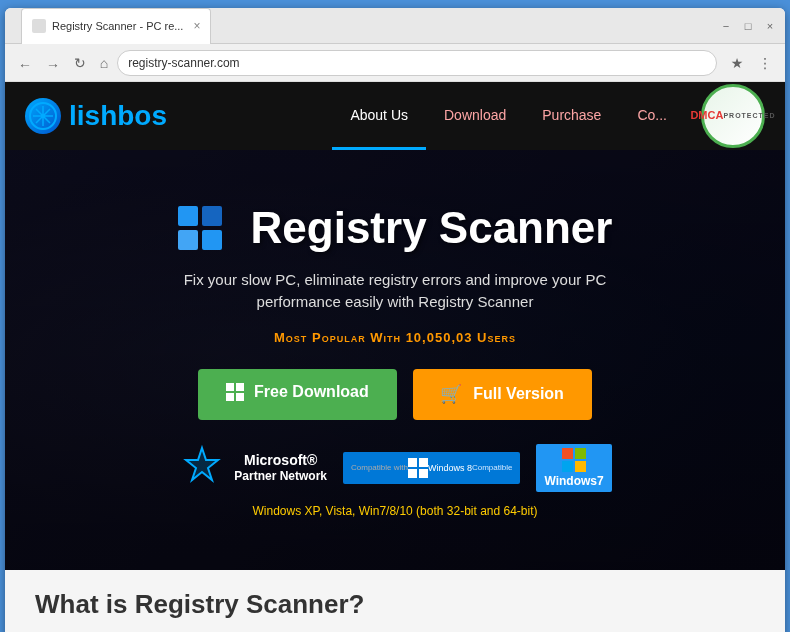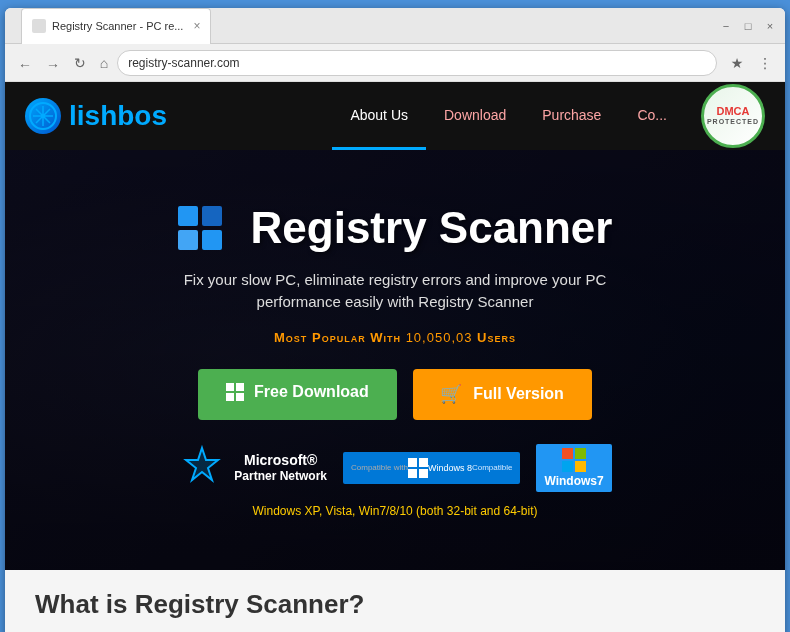--- a/index.html
+++ b/index.html
@@ -203,21 +203,21 @@
     }
 
     .dmca-badge {
       margin-left: 16px;
       width: 64px;
       height: 64px;
       background: linear-gradient(135deg, #e8f5e9, #fff);
       border-radius: 50%;
       border: 3px solid #4caf50;
       display: flex;
-      flex-direction: column;
+      flex-direction: row;
       align-items: center;
       justify-content: center;
       font-size: 8px;
       font-weight: bold;
       color: #e53935;
       text-align: right;
       line-height: 1.2;
     }
 
     .dmca-badge .dmca-text {
@@ -504,21 +504,21 @@
             <div class="registry-icon-square" style="background:#1565c0;"></div>
             <div class="registry-icon-square" style="background:#42a5f5;"></div>
             <div class="registry-icon-square"></div>
           </div>
           <span>Registry Scanner</span>
         </div>
 
         <p class="hero-subtitle">Fix your slow PC, eliminate registry errors and improve your PC performance easily with Registry Scanner</p>
 
         <p class="hero-users">
-          <span>Most Popular With </span><span style="color:#ff9800;font-weight:normal;">10,050,03</span><span> Users</span>
+          <span>Most Popular With </span><span style="color:#ff9800;font-weight:bold;">10,050,03</span><span> Users</span>
         </p>
 
         <div class="hero-buttons">
           <button class="btn-free">
             <span class="win-icon">
               <svg width="18" height="18" viewBox="0 0 18 18" fill="white">
                 <rect x="0" y="0" width="8" height="8"></rect>
                 <rect x="10" y="0" width="8" height="8"></rect>
                 <rect x="0" y="10" width="8" height="8"></rect>
                 <rect x="10" y="10" width="8" height="8"></rect>

